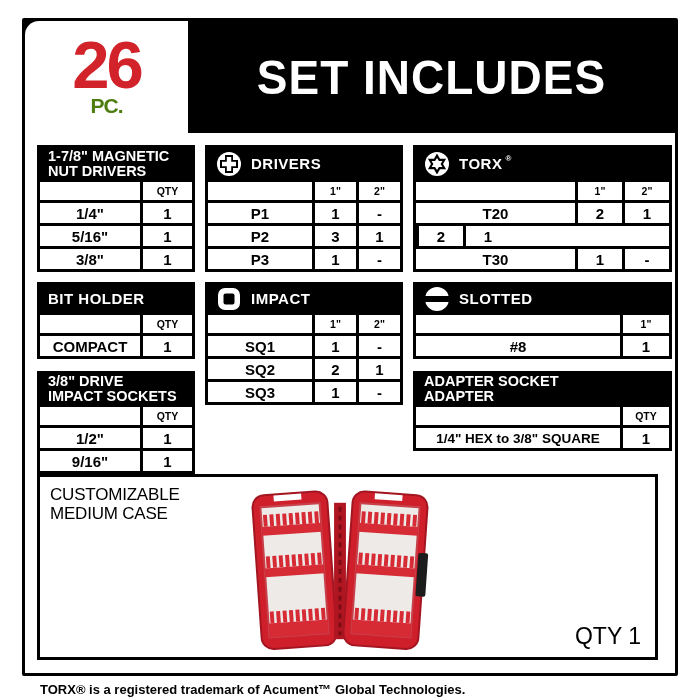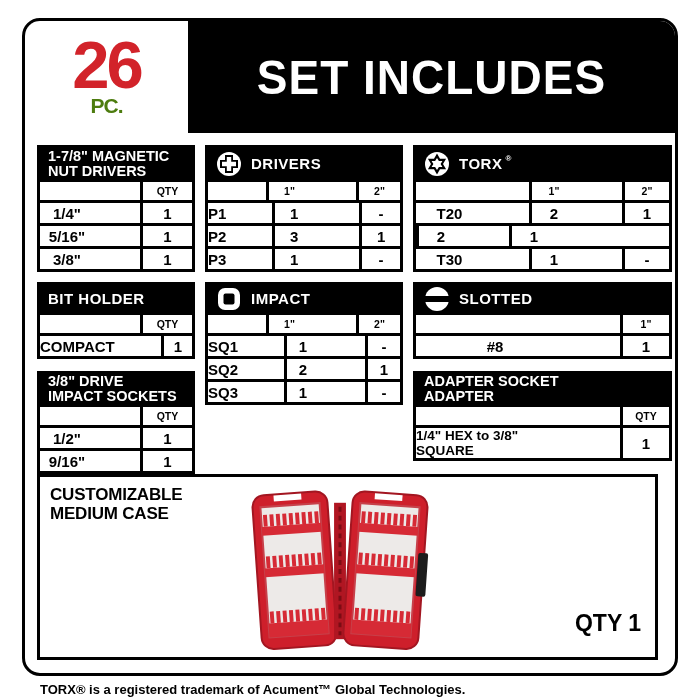--- a/index.html
+++ b/index.html
@@ -1,19 +1,19 @@
 <!DOCTYPE html>
 <html><head>
 <meta charset="utf-8">
 <style>
   * { margin:0; padding:0; box-sizing:border-box; }
   html,body { width:700px; height:700px; background:#ffffff; overflow:hidden;
               font-family:"Liberation Sans", sans-serif; color:#000; }
   .frame { position:absolute; left:22px; top:18px; width:656px; height:658px;
-           border:3px solid #000; border-radius:18px; background:#fff; overflow:hidden; }
+           border:3px solid #000; border-radius:2px; background:#fff; overflow:hidden; }
   
   .hdr { display:flex; height:112px; background:#000; }
   .count-box { width:163px; background:#fff; border-top-left-radius:14px;
                display:flex; flex-direction:column; align-items:center; justify-content:center; }
   .count { color:#d2232a; font-weight:bold; font-size:67px; line-height:0.88; letter-spacing:-3px; }
   .unit  { color:#4d7c0f; font-weight:bold; font-size:21px; letter-spacing:-1px; }
   .set-title { flex:1; display:flex; align-items:center; justify-content:center;
                color:#fff; font-weight:bold; font-size:46px; letter-spacing:1px;
                transform:scaleY(1.04); }
   
@@ -22,35 +22,35 @@
   .col1 { width:158px; } .col2 { width:198px; } .col3 { width:259px; }
   .tbl { border:3px solid #000; background:#fff; }
   .mt10 { margin-top:10px; } .mt12 { margin-top:12px; }
   .th { background:#000; color:#fff; font-weight:bold; display:flex; align-items:center;
         gap:9px; padding:0 8px; }
   .h34 { min-height:31px; } .h30 { min-height:27px; } .h32 { min-height:29px; }
   .thlines div { font-size:14.5px; line-height:15px; letter-spacing:0; }
   .th .t1 { font-size:15px; letter-spacing:0.5px; }
   .th sup { font-size:8px; margin-left:-6px; align-self:flex-start; margin-top:6px; }
   .icon { width:26px; height:26px; flex:0 0 26px; }
-  .row { display:flex; border-top:3px solid #000; align-items:stretch; min-height:23px;gap:46px; }
+  .row { display:flex; border-top:3px solid #000; align-items:stretch; min-height:23px; }
   .cn { flex:1; display:flex; align-items:center; justify-content:center;
         font-weight:bold; font-size:15px; }
   .cv { display:flex; align-items:center; justify-content:center;
         border-left:3px solid #000; font-weight:bold; font-size:15px; }
   .w52 { width:52px; } .w44 { width:44px; } .w47 { width:47px; } .w49 { width:49px; }
   .sub { min-height:21px; }
   .sub .cn, .sub .cv { font-size:10.5px; }
   .small .cn { font-size:13.5px; }
   
   .case-box { position:absolute; left:12px; top:453px; width:621px; height:186px;
               border:3px solid #000; background:#fff; }
-  .case-title { position:absolute; left:10px; top:8px; font-weight:bold; font-size:17px;
+  .case-title { position:absolute; left:10px; top:8px; font-weight:normal; font-size:17px;
                 line-height:19px; letter-spacing:-0.2px; }
-  .case-qty { position:absolute; right:14px; bottom:20px; font-weight:bold; font-size:23px; }
+  .case-qty { position:absolute; right:14px; bottom:7px; font-weight:normal; font-size:23px; }
   .case-art { position:absolute; left:208px; top:8px; }
   
   .footnote { position:absolute; left:40px; top:682px; font-size:13px; font-weight:bold; }
 </style>
 </head>
 <body>
 
 <div class="frame">
 
   <div class="hdr">

